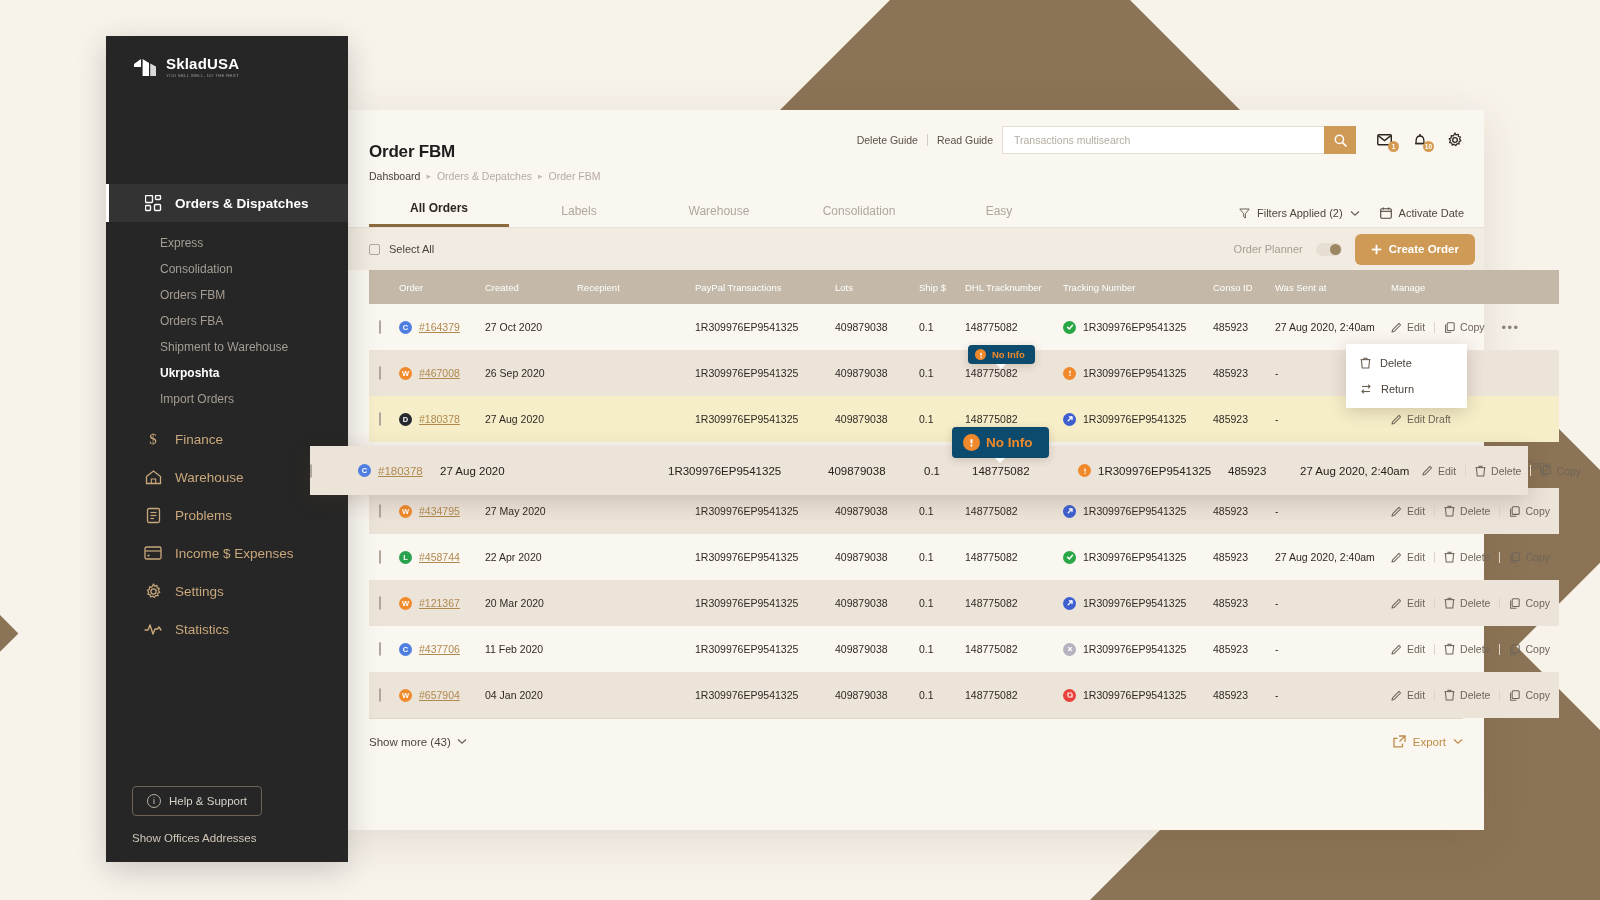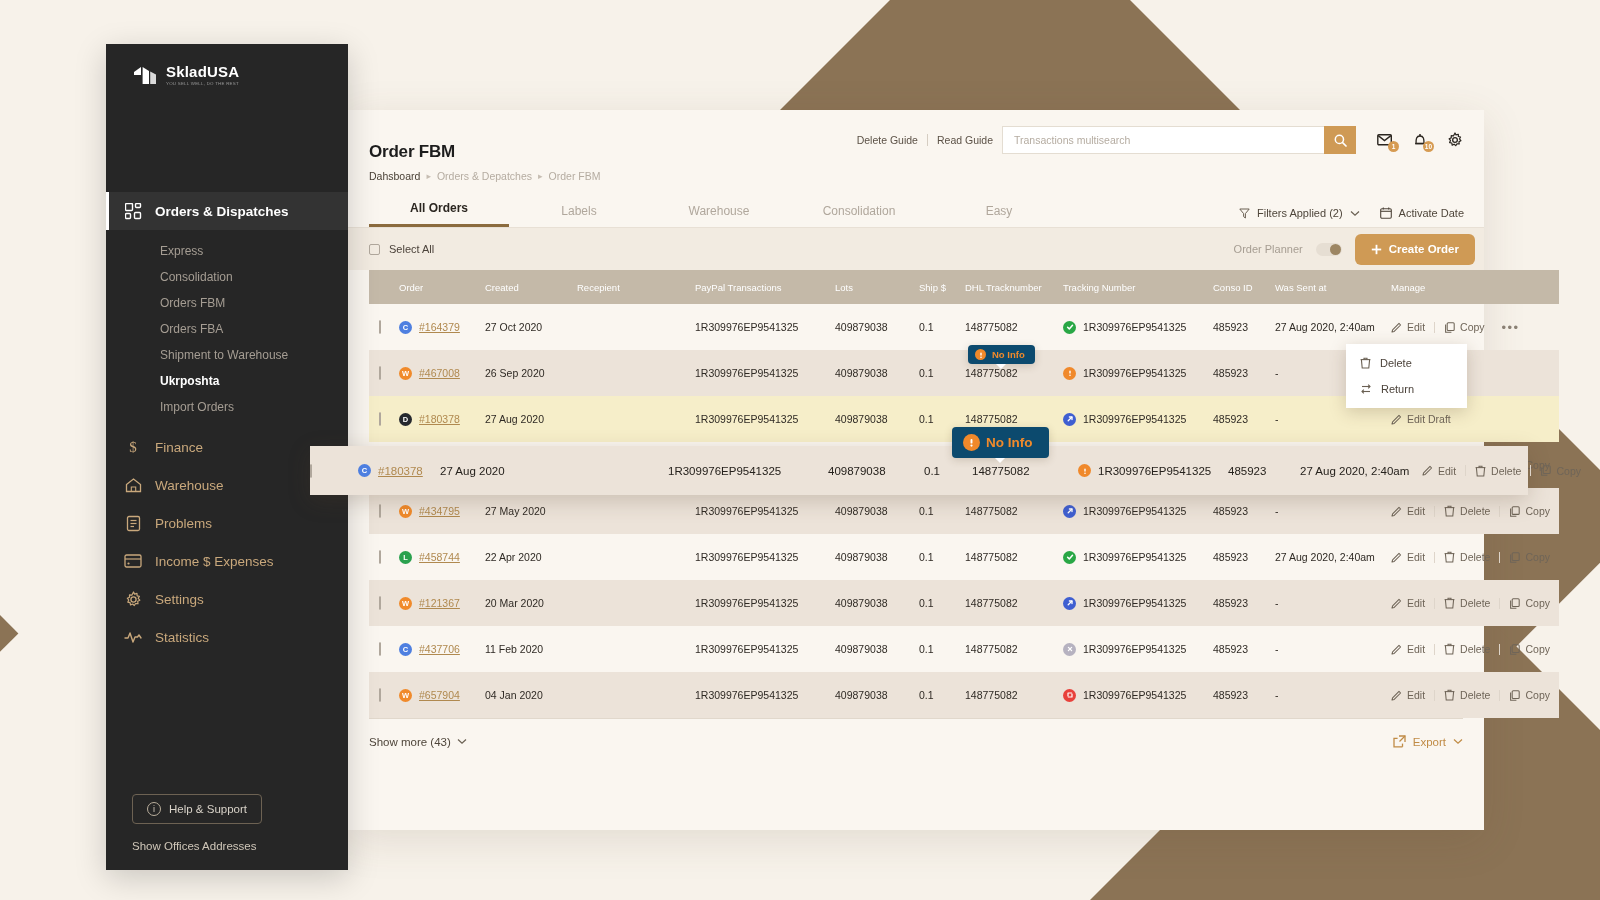--- a/index.html
+++ b/index.html
@@ -39,35 +39,35 @@
   }
   .bg-e { 
     top: 195px; left: -420px; width: 620px; height: 900px;
     background: #8b7355;
     transform: rotate(45deg);
     transform-origin: top left;
   }
 
   
   #sidebar {
-    position: absolute; left: 106px; top: 44px;
+    position: absolute; left: 106px; top: 36px;
     width: 242px; height: 826px;
     background: #262626; z-index: 5;
     display: flex; flex-direction: column;
     box-shadow: 0 8px 30px rgba(0,0,0,.18);
   }
   .logo-wrap { display: flex; align-items: center; gap: 9px; padding: 20px 0 0 27px; }
   .logo-mark { width: 24px; height: 20px; position: relative; flex: none; }
   .logo-text { color: #fff; font-size: 15px; font-weight: bold; letter-spacing: .2px; line-height: 1; }
   .logo-sub { color: #9a9a9a; font-size: 4.4px; letter-spacing: .25px; margin-top: 2px; }
   .nav-spacer { height: 106px; }
 
   .nav-main {
     display: flex; align-items: center; gap: 13px;
-    height: 38px; padding-left: 18px; color: #c9a87c; font-size: 13.5px;
+    height: 38px; padding-left: 38px; color: #c9a87c; font-size: 13.5px;
     cursor: pointer; position: relative;
   }
   .nav-main.active { background: #333; color: #fff; font-weight: bold; }
   .nav-main.active::before {
     content:""; position: absolute; left: 0; top: 0; bottom: 0; width: 3px; background: #fff;
   }
   .nav-main .ico { width: 18px; height: 18px; display: flex; align-items: center; justify-content: center; flex: none; }
   .nav-sub {
     padding-left: 54px; height: 26px; display: flex; align-items: center;
     color: #a59d93; font-size: 12px; cursor: pointer;

